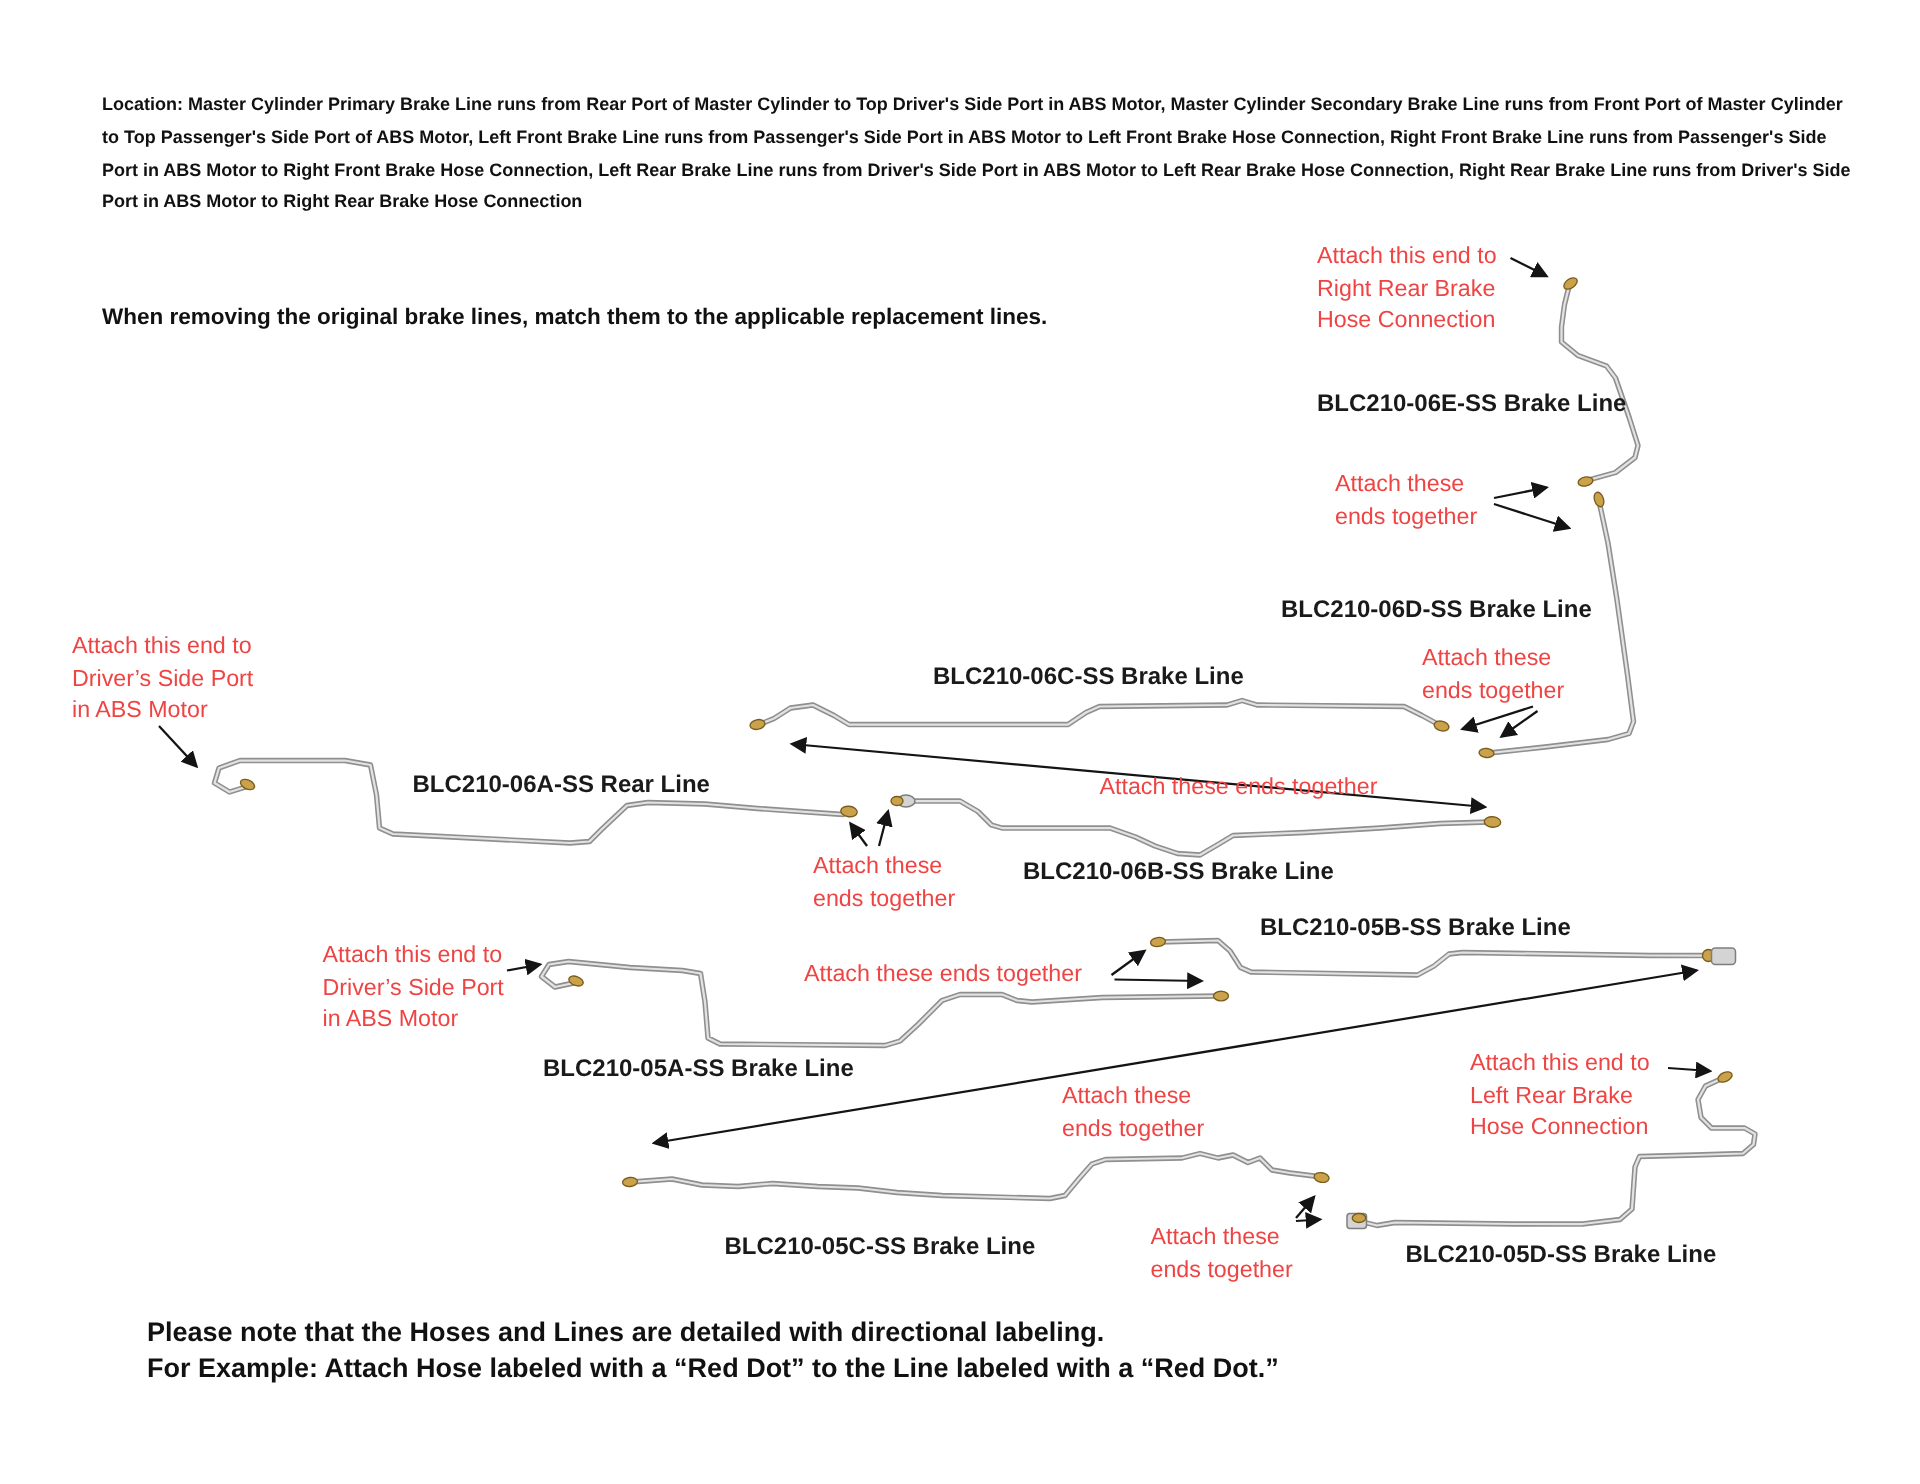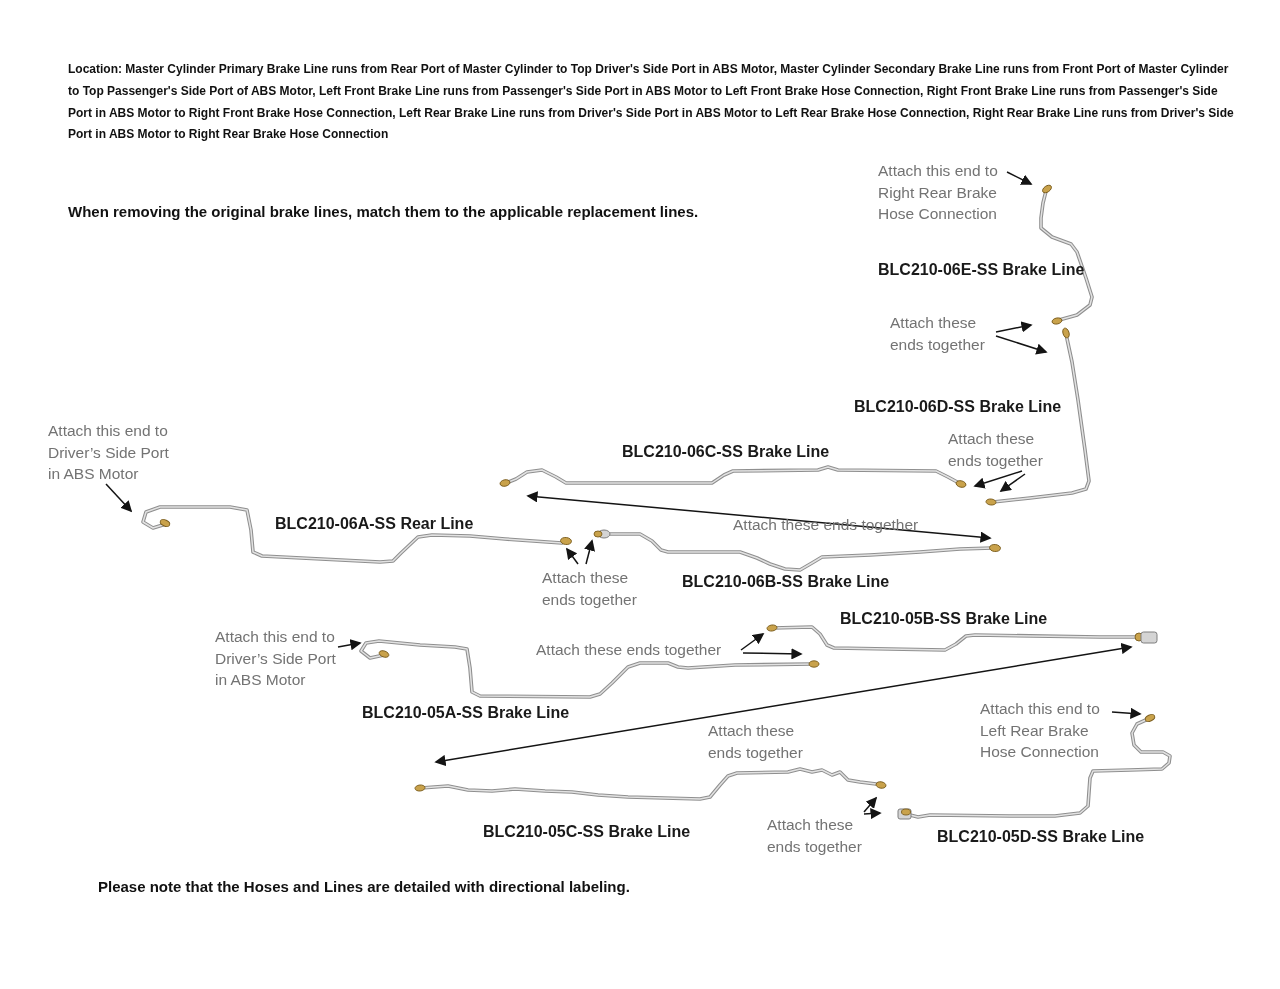--- a/index.html
+++ b/index.html
@@ -16,31 +16,31 @@
   .para {
     position:absolute; left:68px; top:59px; width:1170px; margin:0;
     font-size:12px; font-weight:700; line-height:21.8px;
   }
   .removal {
     position:absolute; left:68px; top:203px; margin:0;
     font-size:15px; font-weight:700; white-space:nowrap;
   }
   .footer-line1, .footer-line2 {
     position:absolute; left:98px; margin:0;
-    font-size:15px; font-weight:700; white-space:nowrap;
+    font-size:18px; font-weight:700; white-space:nowrap;
   }
   .footer-line1 { top:878px; }
   .footer-line2 { top:902px; }
 
   .lbl {
     position:absolute; font-size:16px; font-weight:700; white-space:nowrap; color:#1a1a1a;
   }
   .co {
     position:absolute; font-size:15.5px; font-weight:400; line-height:21.5px;
-    white-space:pre-line; color:#737373;
+    white-space:pre-line; color:#ef4444;
   }
 
   svg.diagram { position:absolute; left:0; top:0; width:1280px; height:989px; }
 
   .tubeA { fill:none; stroke:#8f8f8f; stroke-width:3.6; stroke-linecap:round; stroke-linejoin:round; }
   .tubeB { fill:none; stroke:#e2e2e2; stroke-width:1.5; stroke-linecap:round; stroke-linejoin:round; }
   .fit   { fill:#c9a24b; stroke:#7a5c1c; stroke-width:0.9; }
   .fitbig{ fill:#d4d4d4; stroke:#7e7e7e; stroke-width:1; }
   .arr   { stroke:#141414; stroke-width:1.5; fill:none; }
 </style>
@@ -174,14 +174,15 @@
   <div class="co" style="left:536px; top:639px;">Attach these ends together</div>
   <div class="co" style="left:708px; top:720px;">Attach these
 ends together</div>
   <div class="co" style="left:980px; top:698px;">Attach this end to
 Left Rear Brake
 Hose Connection</div>
   <div class="co" style="left:767px; top:814px;">Attach these
 ends together</div>
 
   <p class="footer-line1">Please note that the Hoses and Lines are detailed with directional labeling.</p>
+  <p class="footer-line2">For Example: Attach Hose labeled with a “Red Dot” to the Line labeled with a “Red Dot.”</p>
 
 </div>
 
 </body></html>

